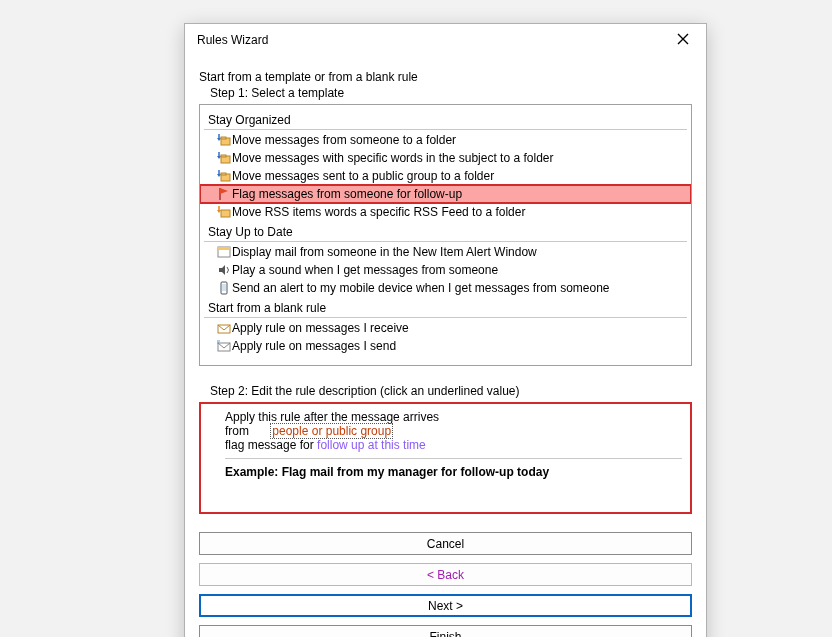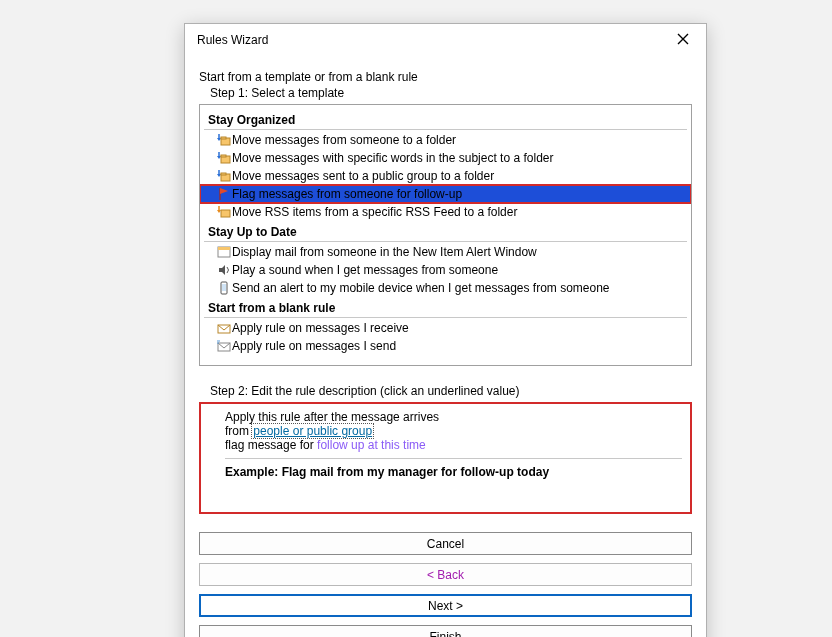--- a/index.html
+++ b/index.html
@@ -43,62 +43,62 @@
   .body { padding: 10px 14px 14px 14px; }
   .intro { margin: 4px 0 2px 0; }
   .step-label { margin: 2px 0 4px 11px; }
   .listbox {
     border: 1px solid #a0a0a0;
     padding: 4px 2px 10px 2px;
     height: 262px;
     overflow: hidden;
   }
   .cat {
-    font-weight: bold;
+    font-weight: normal;
     padding: 2px 4px;
     border-bottom: 1px solid #c8c8c8;
     margin: 2px 2px 1px 2px;
   }
   .item {
     display: flex;
     align-items: center;
     gap: 0;
     padding: 1px 4px 1px 14px;
     line-height: 16px;
   }
   .item .icon {
     width: 16px;
     height: 16px;
     flex: 0 0 16px;
     display: flex;
     align-items: center;
     justify-content: center;
   }
   .item.selected {
-    background: #1d4ed8;
+    background: #fca5a5;
     outline: 2px solid #d22a2a;
     outline-offset: -1px;
     margin: 0 -2px;
     padding-left: 16px;
   }
   .descbox {
     border: 2px solid #d22a2a;
     padding: 6px 8px 28px 24px;
     min-height: 112px;
     margin-top: 2px;
   }
   .link {
     color: #8b5cf6;
     cursor: pointer;
   }
   .link.dotted {
-    color: #0369a1;
+    color: #c2410c;
     outline: 1px dotted #555;
-    text-decoration: underline;
     padding: 0 1px;
+    margin-left: 19px;
   }
   .hr { border-top: 1px solid #c8c8c8; margin: 6px 0; }
   .example { font-weight: bold; }
   .buttons {
     display: flex;
     justify-content: flex-end;
     gap: 8px;
     margin-top: 18px;
     flex-direction: column;
   }
@@ -187,21 +187,21 @@
           <span>Flag messages from someone for follow-up</span>
         </div>
         <div class="item">
           <span class="icon">
             <svg width="16" height="16">
               <path d="M3 2 L3 7" stroke="#e78a1a" stroke-width="1.5"></path>
               <path d="M1 6 L3 9 L5 6 Z" fill="#e78a1a"></path>
               <rect x="5" y="6" width="9" height="7" fill="#f7c56a" stroke="#b8862a"></rect>
             </svg>
           </span>
-          <span>Move RSS items from a specific RSS Feed to a folder</span>
+          <span>Move RSS items words a specific RSS Feed to a folder</span>
         </div>
         <div class="cat">Stay Up to Date</div>
         <div class="item">
           <span class="icon">
             <svg width="16" height="16">
               <rect x="2" y="3" width="12" height="10" fill="#fff" stroke="#8a8a8a"></rect>
               <rect x="2" y="3" width="12" height="3" fill="#f7c56a"></rect>
             </svg>
           </span>
           <span>Display mail from someone in the New Item Alert Window</span>

